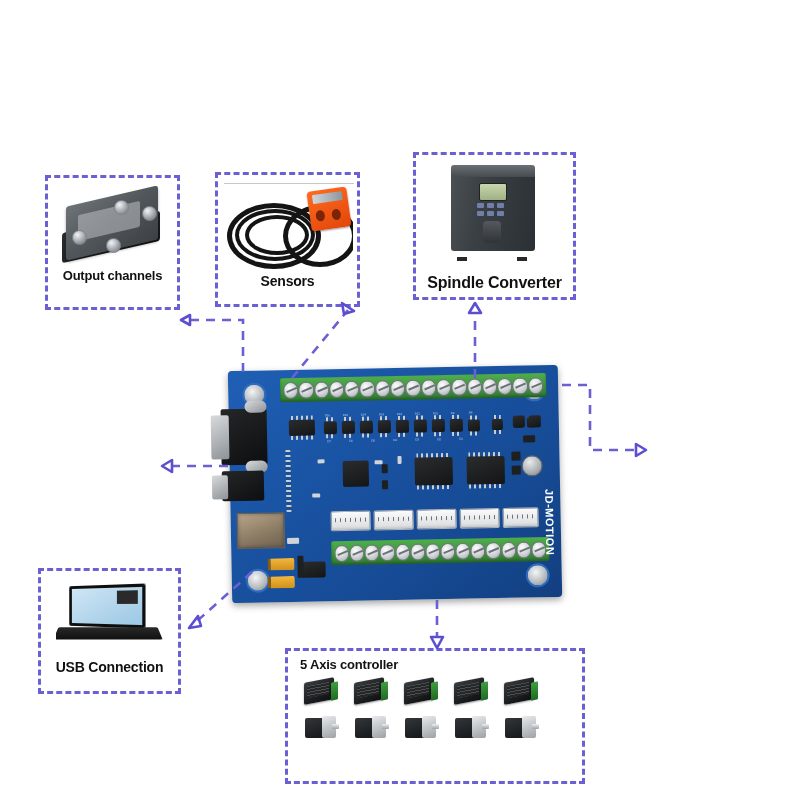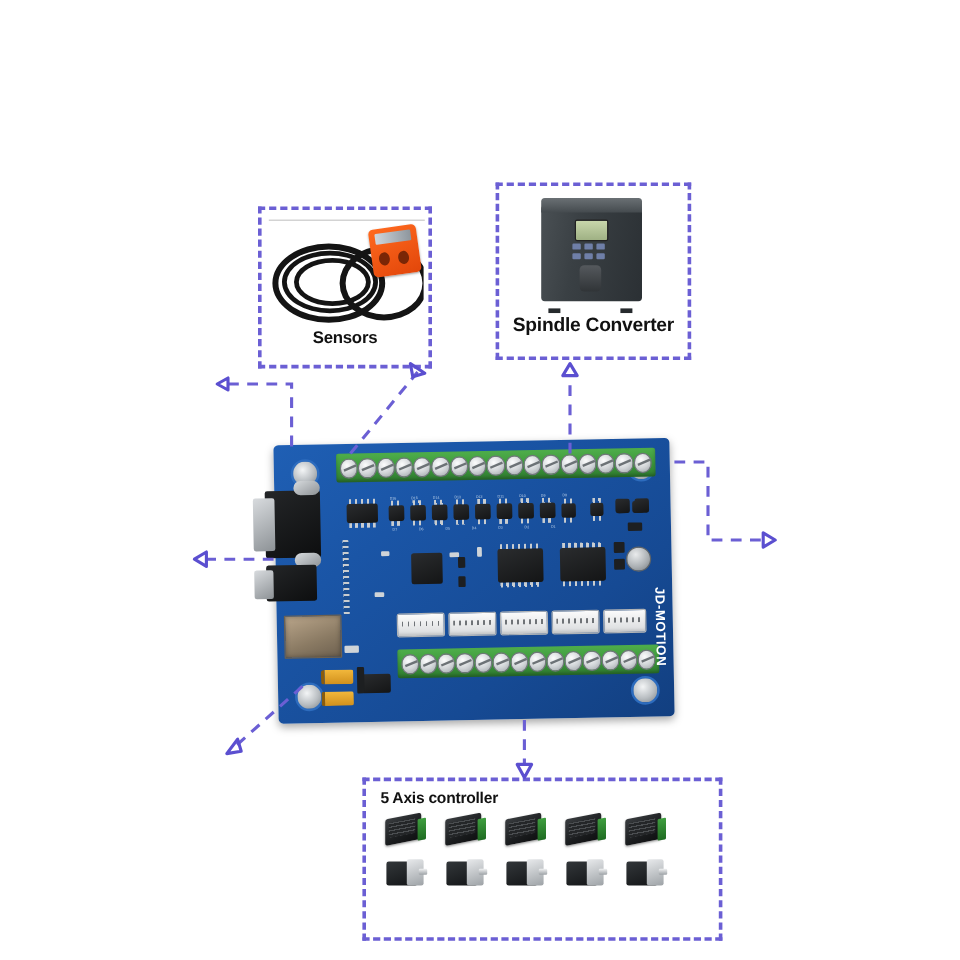--- a/index.html
+++ b/index.html
@@ -454,20 +454,34 @@
 
     <div class="cap-tant" style="left:36px;top:188px;width:24px;height:12px;"></div>
     <div class="cap-tant" style="left:36px;top:206px;width:24px;height:12px;"></div>
     <div class="ic" style="left:70px;top:192px;width:24px;height:16px;"></div>
     <div class="smd" style="left:66px;top:186px;width:6px;height:22px;"></div>
     <div class="smd-res" style="left:56px;top:168px;width:12px;height:6px;"></div>
 
     <div id="brand">JD-MOTION</div>
   </div>
 
+  <div class="box" style="left:45px;top:175px;width:135px;height:135px;">
+    <div class="photo">
+      <div id="relay-art">
+        <div class="ssr-base"></div>
+        <div class="ssr-body"></div>
+        <div class="ssr-label"></div>
+        <div class="ssr-screw" style="left:18px;top:44px;"></div>
+        <div class="ssr-screw" style="left:52px;top:52px;"></div>
+        <div class="ssr-screw" style="left:60px;top:14px;"></div>
+        <div class="ssr-screw" style="left:88px;top:20px;"></div>
+      </div>
+    </div>
+    <div class="caption" style="font-size:13px;margin-top:4px;">Output channels</div>
+  </div>
 
   <div class="box" style="left:215px;top:172px;width:145px;height:135px;">
     <div class="thin-rule" style="left:6px;top:8px;width:130px;"></div>
     <div class="photo">
       <div id="sensor-art">
         <div class="coil" style="left:4px;top:16px;width:84px;height:56px;"></div>
         <div class="coil" style="left:12px;top:22px;width:72px;height:44px;border-width:4px;"></div>
         <div class="coil" style="left:22px;top:28px;width:56px;height:32px;border-width:4px;"></div>
         <div class="coil" style="left:60px;top:18px;width:64px;height:52px;border-width:5px;"></div>
         <div class="prox">
@@ -491,27 +505,38 @@
           <span class="vfd-key" style="left:20px;top:0;"></span>
           <span class="vfd-key" style="left:0;top:8px;"></span>
           <span class="vfd-key" style="left:10px;top:8px;"></span>
           <span class="vfd-key" style="left:20px;top:8px;"></span>
         </div>
         <div class="vfd-knob"></div>
         <div class="vfd-foot" style="left:14px;"></div>
         <div class="vfd-foot" style="left:74px;"></div>
       </div>
     </div>
-    <div class="caption" style="font-size:16px;margin-top:2px;">Spindle Converter</div>
+    <div class="caption" style="font-size:16px;margin-top:13px;">Spindle Converter</div>
   </div>
 
 
 
-
-  <div class="box" style="left:302px;top:648px;width:300px;height:136px;align-items:flex-start;">
+  <div class="box" style="left:38px;top:568px;width:143px;height:126px;">
+    <div class="photo">
+      <div id="laptop-art">
+        <div class="lap-screen">
+            <div class="lap-disp"></div>
+          </div>
+        <div class="lap-base"></div>
+      </div>
+    </div>
+    <div class="caption" style="font-size:14px;position:absolute;left:0;right:0;bottom:16px;">USB Connection</div>
+  </div>
+
+  <div class="box" style="left:285px;top:648px;width:300px;height:136px;align-items:flex-start;">
     <div class="caption" style="font-size:13px;margin:6px 0 0 12px;">5 Axis controller</div>
 
     <div style="display:flex;gap:14px;margin:4px 0 0 14px;">
       <div class="driver">
           <div class="drv-body"></div>
           <div class="drv-fin"></div>
           <div class="drv-green"></div>
         </div>
       <div class="driver">
           <div class="drv-body"></div>

